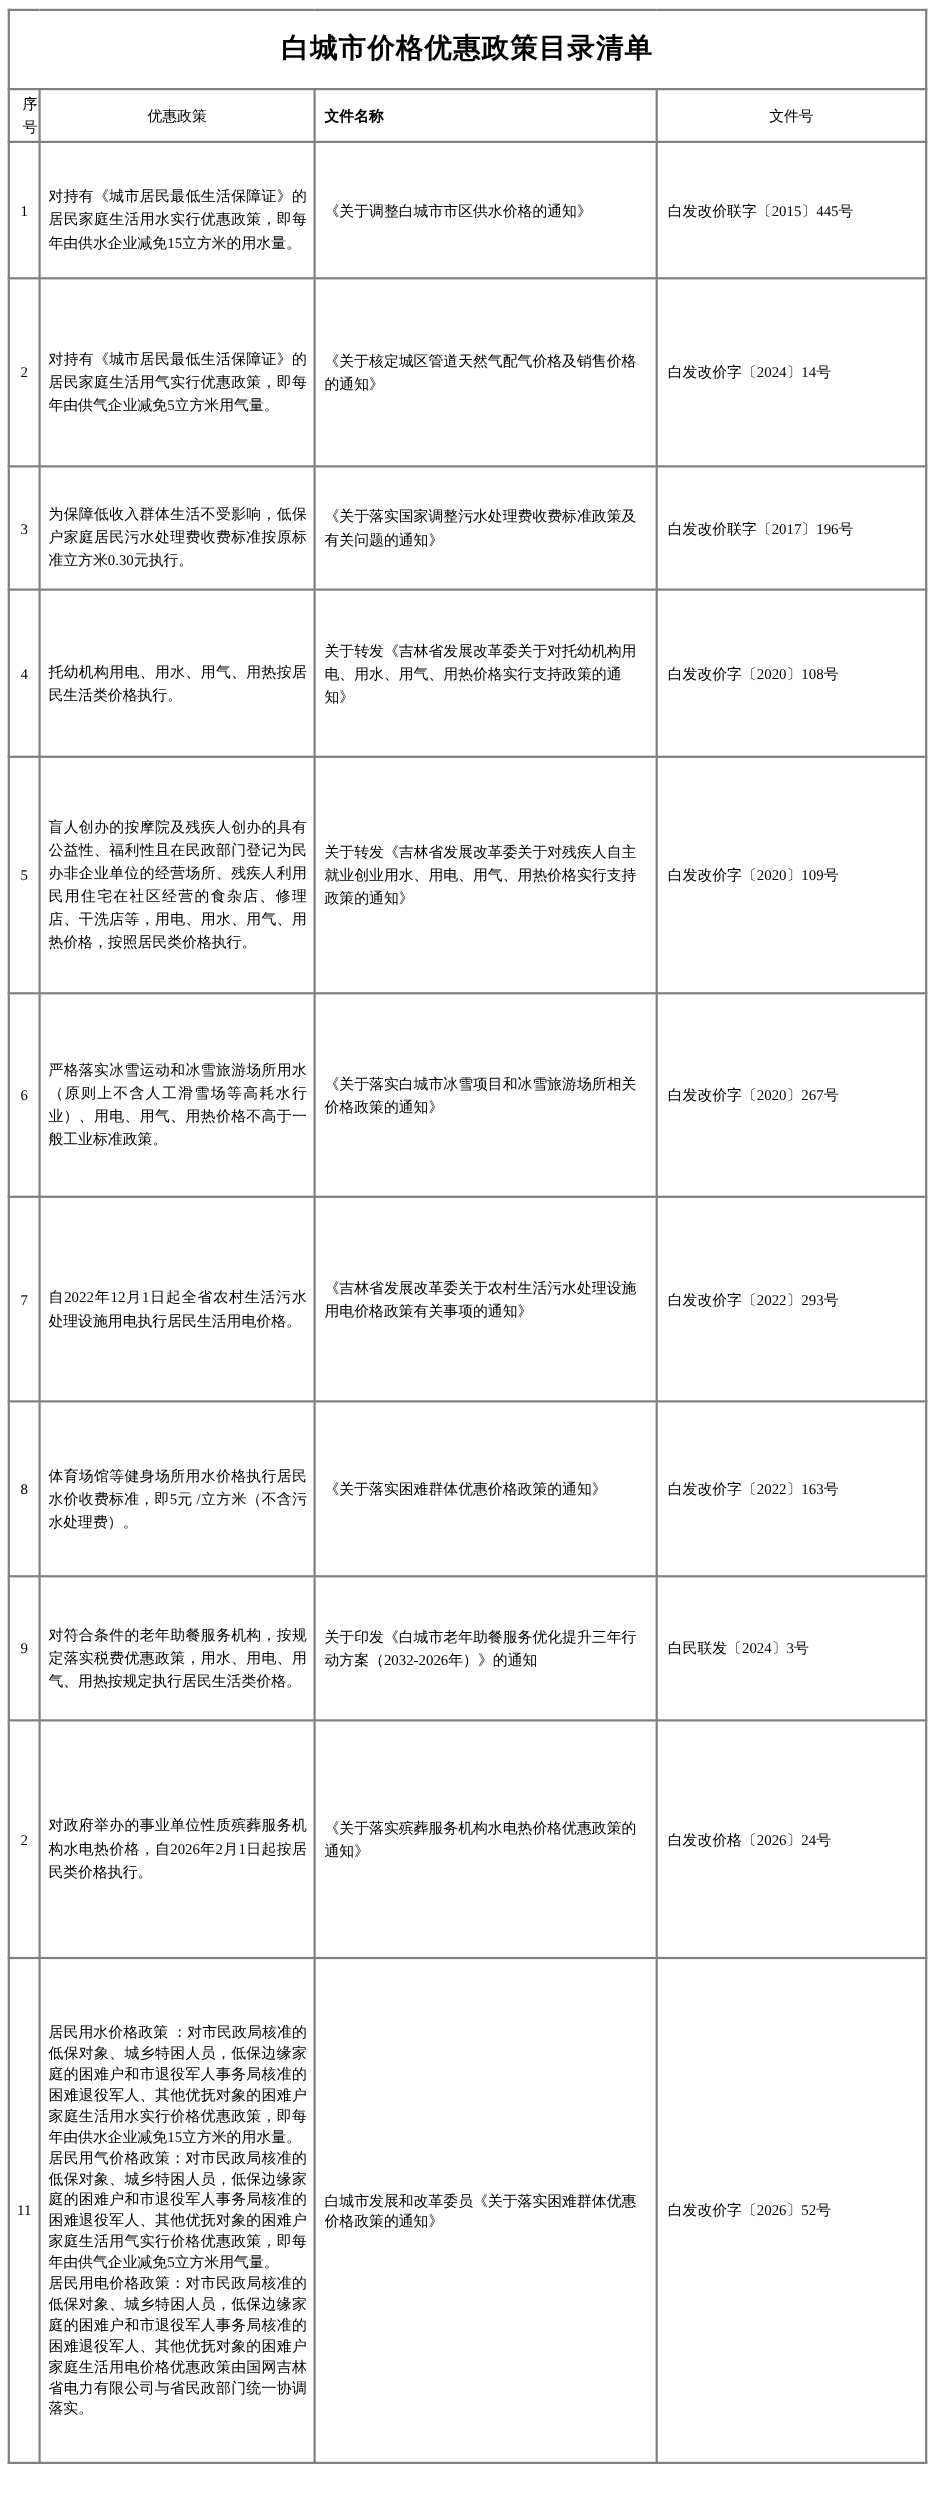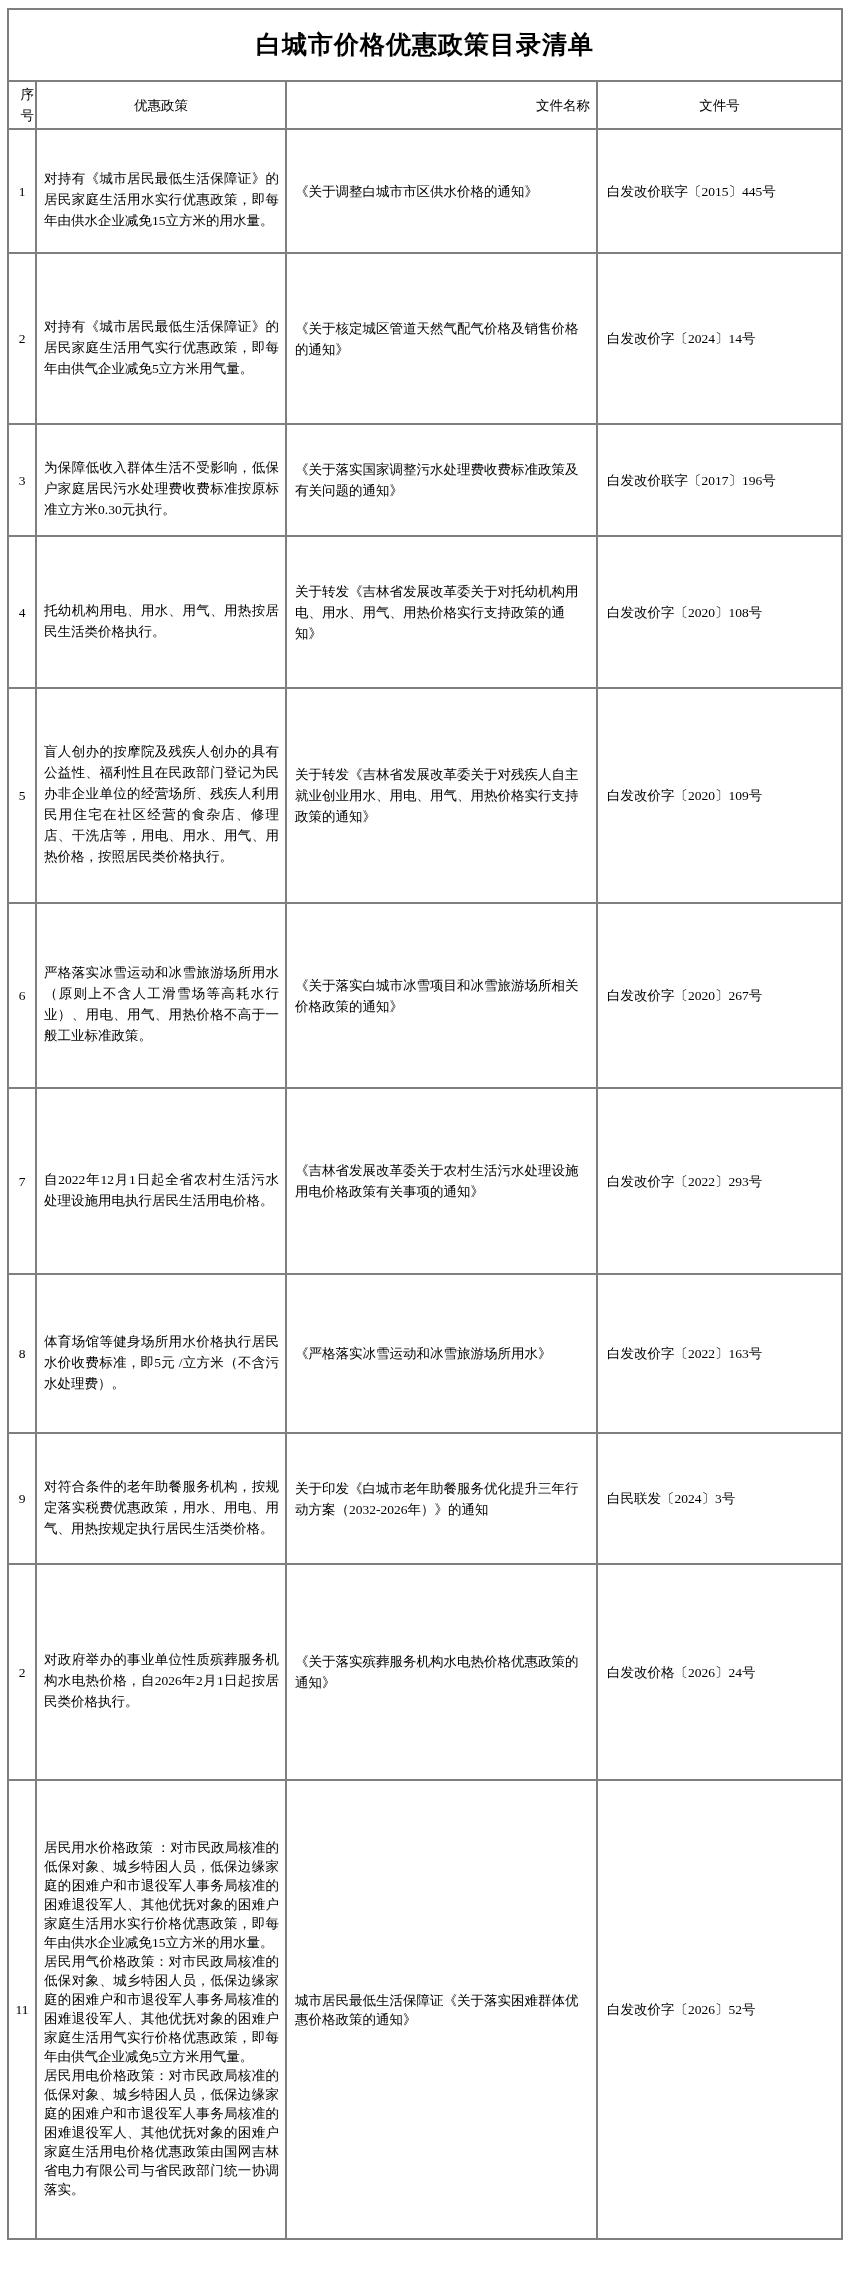--- a/index.html
+++ b/index.html
@@ -23,21 +23,21 @@
     padding:2px 6px;
     word-break:break-all;
   }
   td.title-cell{
     height:66px;text-align:center;
     font-size:25px;font-weight:bold;line-height:30px;
     letter-spacing:1px;
   }
   th.h-no{ text-align:right;padding:2px 1px; }
   th.h-policy{ text-align:center; }
-  th.h-doc{ text-align:right;padding-left:8px; }
+  th.h-doc{ text-align:left;padding-left:8px;font-weight:bold; }
   th.h-num{ text-align:center;border-radius:17px; }
   td.c-no{ text-align:center;padding:2px 1px; }
   td.c-policy{ text-align:justify;padding:19px 6px 2px 7px; }
   td.c-policy .para{ text-align:justify; }
   td.c-doc{ text-align:left;padding:2px 8px; }
   td.c-num{ text-align:left;padding:2px 4px 2px 9px; }
   tr.compact td{ line-height:19px; }
 </style>
 </head>
 <body>
@@ -116,21 +116,21 @@
             <div class="para">自2022年12月1日起全省农村生活污水处理设施用电执行居民生活用电价格。</div>
           </td>
           <td class="c-doc">《吉林省发展改革委关于农村生活污水处理设施用电价格政策有关事项的通知》</td>
           <td class="c-num">白发改价字〔2022〕293号</td>
         </tr>
         <tr style="height: 159px;">
           <td class="c-no">8</td>
           <td class="c-policy">
             <div class="para">体育场馆等健身场所用水价格执行居民水价收费标准，即5元 /立方米（不含污水处理费）。</div>
           </td>
-          <td class="c-doc">《严格落实冰雪运动和冰雪旅游场所用水》</td>
+          <td class="c-doc">《关于落实困难群体优惠价格政策的通知》</td>
           <td class="c-num">白发改价字〔2022〕163号</td>
         </tr>
         <tr style="height: 131px;">
           <td class="c-no">9</td>
           <td class="c-policy">
             <div class="para">对符合条件的老年助餐服务机构，按规定落实税费优惠政策，用水、用电、用气、用热按规定执行居民生活类价格。</div>
           </td>
           <td class="c-doc">关于印发《白城市老年助餐服务优化提升三年行动方案（2032-2026年）》的通知</td>
           <td class="c-num">白民联发〔2024〕3号</td>
         </tr>
@@ -142,18 +142,18 @@
           <td class="c-doc">《关于落实殡葬服务机构水电热价格优惠政策的通知》</td>
           <td class="c-num">白发改价格〔2026〕24号</td>
         </tr>
         <tr class="compact" style="height: 459px;">
           <td class="c-no">11</td>
           <td class="c-policy">
             <div class="para">居民用水价格政策 ：对市民政局核准的低保对象、城乡特困人员，低保边缘家庭的困难户和市退役军人事务局核准的困难退役军人、其他优抚对象的困难户家庭生活用水实行价格优惠政策，即每年由供水企业减免15立方米的用水量。</div>
             <div class="para">居民用气价格政策：对市民政局核准的低保对象、城乡特困人员，低保边缘家庭的困难户和市退役军人事务局核准的困难退役军人、其他优抚对象的困难户家庭生活用气实行价格优惠政策，即每年由供气企业减免5立方米用气量。</div>
             <div class="para">居民用电价格政策：对市民政局核准的低保对象、城乡特困人员，低保边缘家庭的困难户和市退役军人事务局核准的困难退役军人、其他优抚对象的困难户家庭生活用电价格优惠政策由国网吉林省电力有限公司与省民政部门统一协调落实。</div>
           </td>
-          <td class="c-doc">城市居民最低生活保障证《关于落实困难群体优惠价格政策的通知》</td>
+          <td class="c-doc">白城市发展和改革委员《关于落实困难群体优惠价格政策的通知》</td>
           <td class="c-num">白发改价字〔2026〕52号</td>
         </tr>
       </tbody>
   </table>
 </div>
 
 </body></html>

